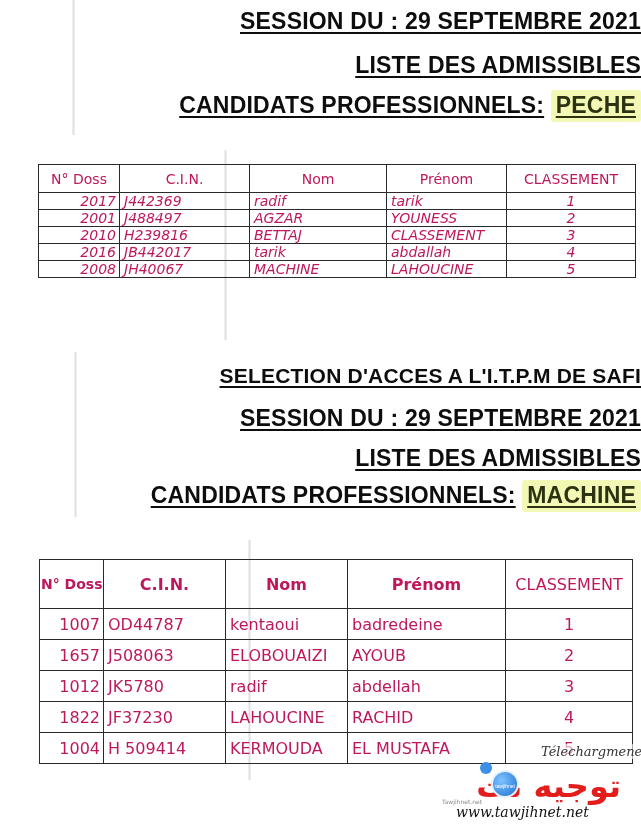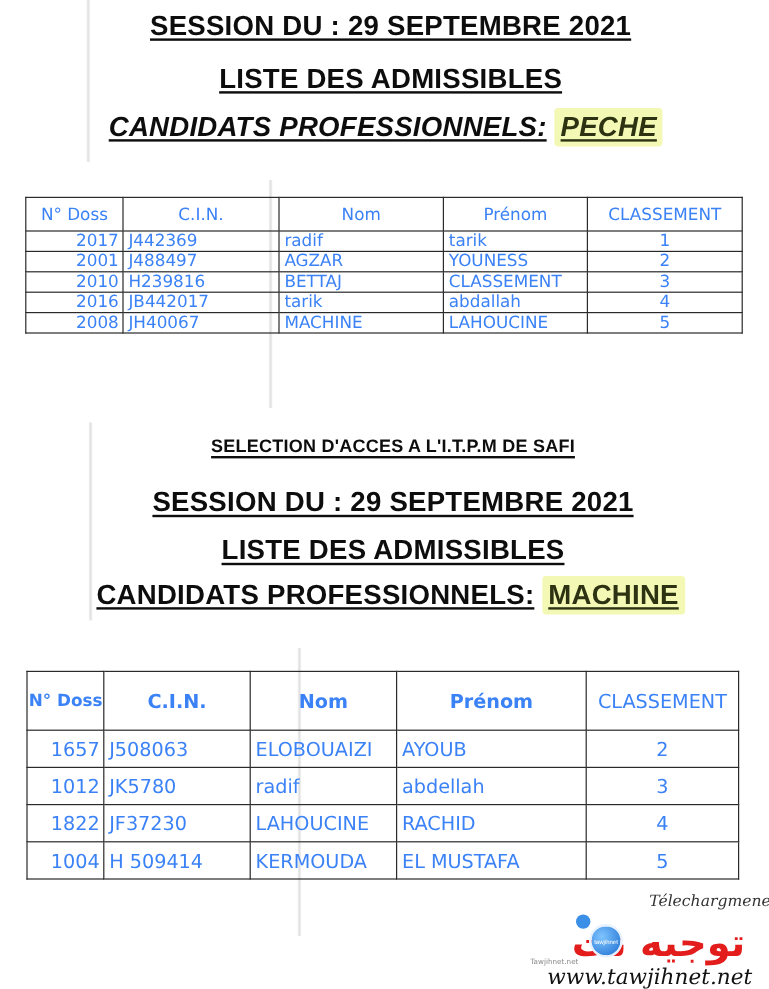--- a/index.html
+++ b/index.html
@@ -2,45 +2,45 @@
 <html><head>
   <meta charset="utf-8">
   <style>
     * { box-sizing: border-box; margin: 0; padding: 0; }
     html, body { width: 641px; height: 824px; background: #ffffff; overflow: hidden; }
     body { position: relative; font-family: "Liberation Sans", sans-serif; color: #111; }
 
     .scanline { position: absolute; width: 3px; background: linear-gradient(to right, rgba(0,0,0,0.04), rgba(0,0,0,0.12), rgba(0,0,0,0.04)); }
 
     .heading {
-      position: absolute; left: 0; width: 641px; text-align: center;
+      position: absolute; left: 0; width: 641px; text-align: right;
       font-family: "Liberation Sans", sans-serif; font-weight: bold;
       font-size: 23px; letter-spacing: 0.2px; color: #0d0d0d;
     }
     .heading .txt { text-decoration: underline; text-decoration-thickness: 2px; text-underline-offset: 3px; }
     .hl {
       background: #f3f8b4; color: #2d3312; padding: 2px 5px 4px 5px; border-radius: 3px;
       text-decoration: underline; text-decoration-thickness: 2px; text-underline-offset: 3px;
     }
 
     table.grid {
       position: absolute; border-collapse: collapse; table-layout: fixed;
-      font-family: "DejaVu Sans", sans-serif; color: #3b82f6;
+      font-family: "DejaVu Sans", sans-serif; color: #be185d; margin-left: 17px;
     }
     table.grid td, table.grid th {
       border: 1.6px solid #2a2a2a; padding: 0 4px; white-space: nowrap; overflow: hidden;
       font-weight: normal;
     }
     table.grid th { text-align: center; }
     table.grid td.num { text-align: right; padding-right: 3px; }
     table.grid td.center { text-align: center; }
 
     #t1 { left: 21px; top: 164px; width: 597px; font-size: 14px; }
     #t1 th { height: 28px; }
-    #t1 td { height: 14px; }
+    #t1 td { height: 14px; font-style: italic; }
 
     #t2 { left: 22px; top: 559px; width: 593px; font-size: 16px; }
     #t2 th { height: 49px; }
     #t2 th.bold { font-weight: bold; }
     #t2 td { height: 31px; }
     #t2 th.doss { font-size: 14px; padding: 0 1px; }
 
     .dl-note {
       position: absolute; left: 541px; top: 744px; font-family: "DejaVu Serif", serif;
       font-style: italic; font-size: 13px; color: #333; background: rgba(255,255,255,0.6);
@@ -53,38 +53,38 @@
     }
     .logo-badge {
       position: absolute; left: 55px; top: 2px; width: 28px; height: 28px; border-radius: 50%;
       background: radial-gradient(circle at 35% 35%, #7fc4ff, #1c6fd1); border: 2px solid #e8f2ff;
       font-size: 5px; color: #fff; text-align: center; line-height: 28px;
     }
     .logo-dot { position: absolute; left: 44px; top: -6px; width: 12px; height: 12px; border-radius: 50%; background: #3b8fe6; }
     .logo-sub { position: absolute; left: 6px; top: 30px; font-size: 6px; color: #888; font-family: "DejaVu Sans", sans-serif; }
     .logo-url {
       position: absolute; left: 20px; top: 36px; font-family: "DejaVu Serif", serif; font-style: italic;
-      font-size: 18px; color: #111;
+      font-size: 14px; color: #111;
     }
   </style>
 </head>
 <body>
 
 <div class="scanline" style="left:72px; top:0; height:135px;"></div>
 <div class="scanline" style="left:224px; top:150px; height:190px;"></div>
 <div class="scanline" style="left:74px; top:352px; height:165px;"></div>
 <div class="scanline" style="left:248px; top:540px; height:240px;"></div>
 
 <div class="heading" style="top:8px; padding-left:10px;">
   <span class="txt">SESSION DU :  29 SEPTEMBRE 2021</span>
 </div>
 <div class="heading" style="top:52px; padding-left:10px;">
   <span class="txt">LISTE DES ADMISSIBLES</span>
 </div>
-<div class="heading" style="top:92px; padding-left:2px;font-style:italic;">
+<div class="heading" style="top:92px; padding-left:2px;">
   <span class="txt">CANDIDATS PROFESSIONNELS:</span>
   <span class="hl">PECHE</span>
 </div>
 
 <table class="grid" id="t1">
   <colgroup>
     <col style="width:81px">
       <col style="width:130px">
       <col style="width:137px">
       <col style="width:120px">
@@ -131,21 +131,21 @@
     <tr>
       <td class="num">2008</td>
       <td>JH40067</td>
       <td>MACHINE</td>
       <td>LAHOUCINE</td>
       <td class="center">5</td>
     </tr>
   </tbody>
 </table>
 
-<div class="heading" style="top:364px; font-size:15px; padding-left:14px;">
+<div class="heading" style="top:364px; font-size:21px; padding-left:14px;">
   <span class="txt">SELECTION D'ACCES A L'I.T.P.M DE SAFI</span>
 </div>
 <div class="heading" style="top:405px; padding-left:14px;">
   <span class="txt">SESSION DU :  29 SEPTEMBRE 2021</span>
 </div>
 <div class="heading" style="top:445px; padding-left:14px;">
   <span class="txt">LISTE DES ADMISSIBLES</span>
 </div>
 <div class="heading" style="top:482px; padding-left:10px;">
   <span class="txt">CANDIDATS PROFESSIONNELS:</span>
@@ -164,20 +164,27 @@
     <tr>
       <th class="bold doss">N° Doss</th>
       <th class="bold">C.I.N.</th>
       <th class="bold">Nom</th>
       <th class="bold">Prénom</th>
       <th>CLASSEMENT</th>
     </tr>
   </thead>
   <tbody>
     <tr>
+      <td class="num">1007</td>
+      <td>OD44787</td>
+      <td>kentaoui</td>
+      <td>badredeine</td>
+      <td class="center">1</td>
+    </tr>
+    <tr>
       <td class="num">1657</td>
       <td>J508063</td>
       <td>ELOBOUAIZI</td>
       <td>AYOUB</td>
       <td class="center">2</td>
     </tr>
     <tr>
       <td class="num">1012</td>
       <td>JK5780</td>
       <td>radif</td>

